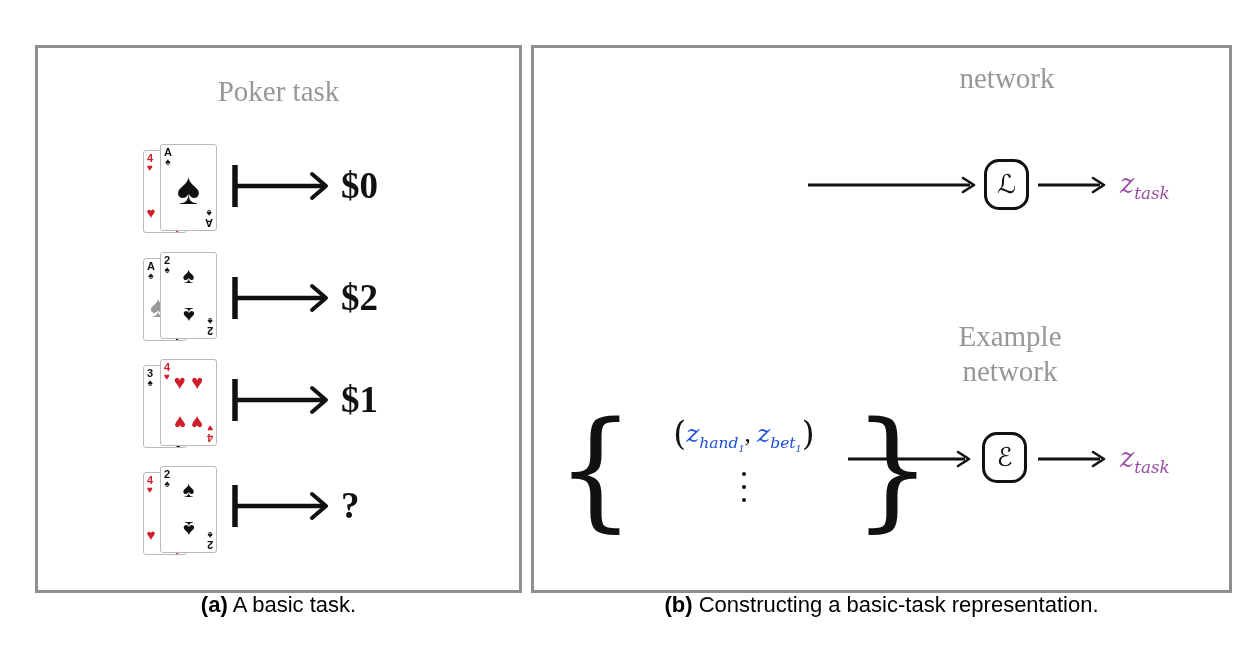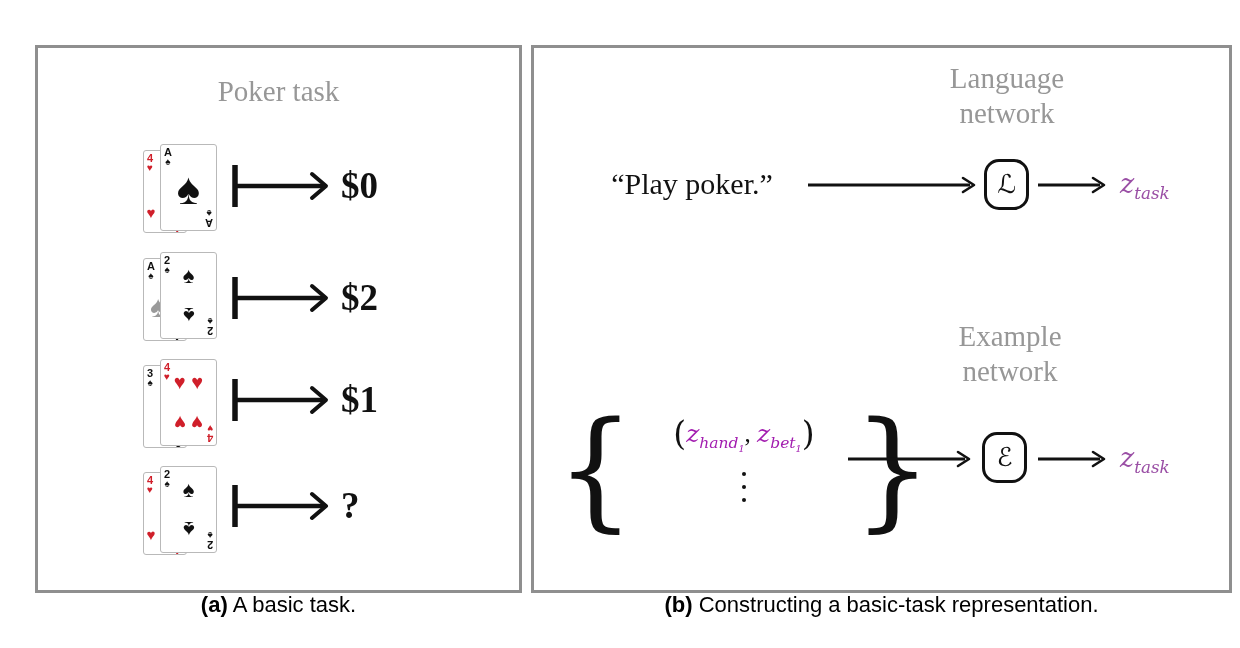--- a/index.html
+++ b/index.html
@@ -60,21 +60,21 @@
     font-family:"DejaVu Sans","DejaVu Serif",serif;font-style:italic;
     font-size:26px;color:#111;transform:translateY(-1px);
   }
   .thin-arrow{position:absolute;}
   .ztask{position:absolute;height:34px;line-height:34px;font-size:27px;}
   #ztask-1{left:586px;top:119px;}
   #ztask-2{left:586px;top:393px;}
   .mvar{font-style:italic;font-family:"DejaVu Serif","Liberation Serif",serif;}
   .mvar sub{font-size:0.62em;line-height:0;margin-top:29px;}
   .purple{color:#9a4fa5;}
-  .green{color:#a21caf;}
+  .green{color:#1d4ed8;}
 
   .set-expr{position:absolute;left:22px;top:352px;height:138px;display:flex;align-items:center;}
   .brace{
     font-family:"DejaVu Serif","Liberation Serif",serif;font-size:124px;font-weight:400;
     color:#111;line-height:1;transform:scaleY(1.04);
   }
   .set-body{width:218px;display:flex;flex-direction:column;align-items:center;margin-top:-18px;}
   .tuple{font-size:25px;color:#111;white-space:nowrap;}
   .tuple .paren{font-size:33px;vertical-align:-3px;font-family:"DejaVu Serif",serif;}
   .vdots{display:flex;flex-direction:column;align-items:center;margin-top:14px;}
@@ -218,25 +218,23 @@
         <line x1="5" y1="23" x2="93" y2="23" stroke="#111" stroke-width="4.5"></line>
         <path d="M82 11 L96 23 L82 35" fill="none" stroke="#111" stroke-width="4" stroke-linecap="round" stroke-linejoin="round"></path>
       </svg>
       <div class="value" style="top:432px">?</div>
     </div>
 </div>
 
 <div class="panel" id="panel-b">
 
   <div class="gray-heading" id="language-heading">
-    <div>Language</div>
     <div>network</div>
   </div>
 
-  <div id="instruction-quote">“Play poker.”</div>
 
   <svg class="thin-arrow" style="left:273px;top:127px" width="172" height="20" viewBox="0 0 172 20">
     <line x1="1" y1="10" x2="163" y2="10" stroke="#111" stroke-width="2.8"></line>
     <path d="M156 3 L167 10 L156 17" fill="none" stroke="#111" stroke-width="2.6" stroke-linecap="round" stroke-linejoin="round"></path>
   </svg>
 
   <div class="net-box" id="language-box">
     <span class="net-symbol">ℒ</span>
   </div>
 

